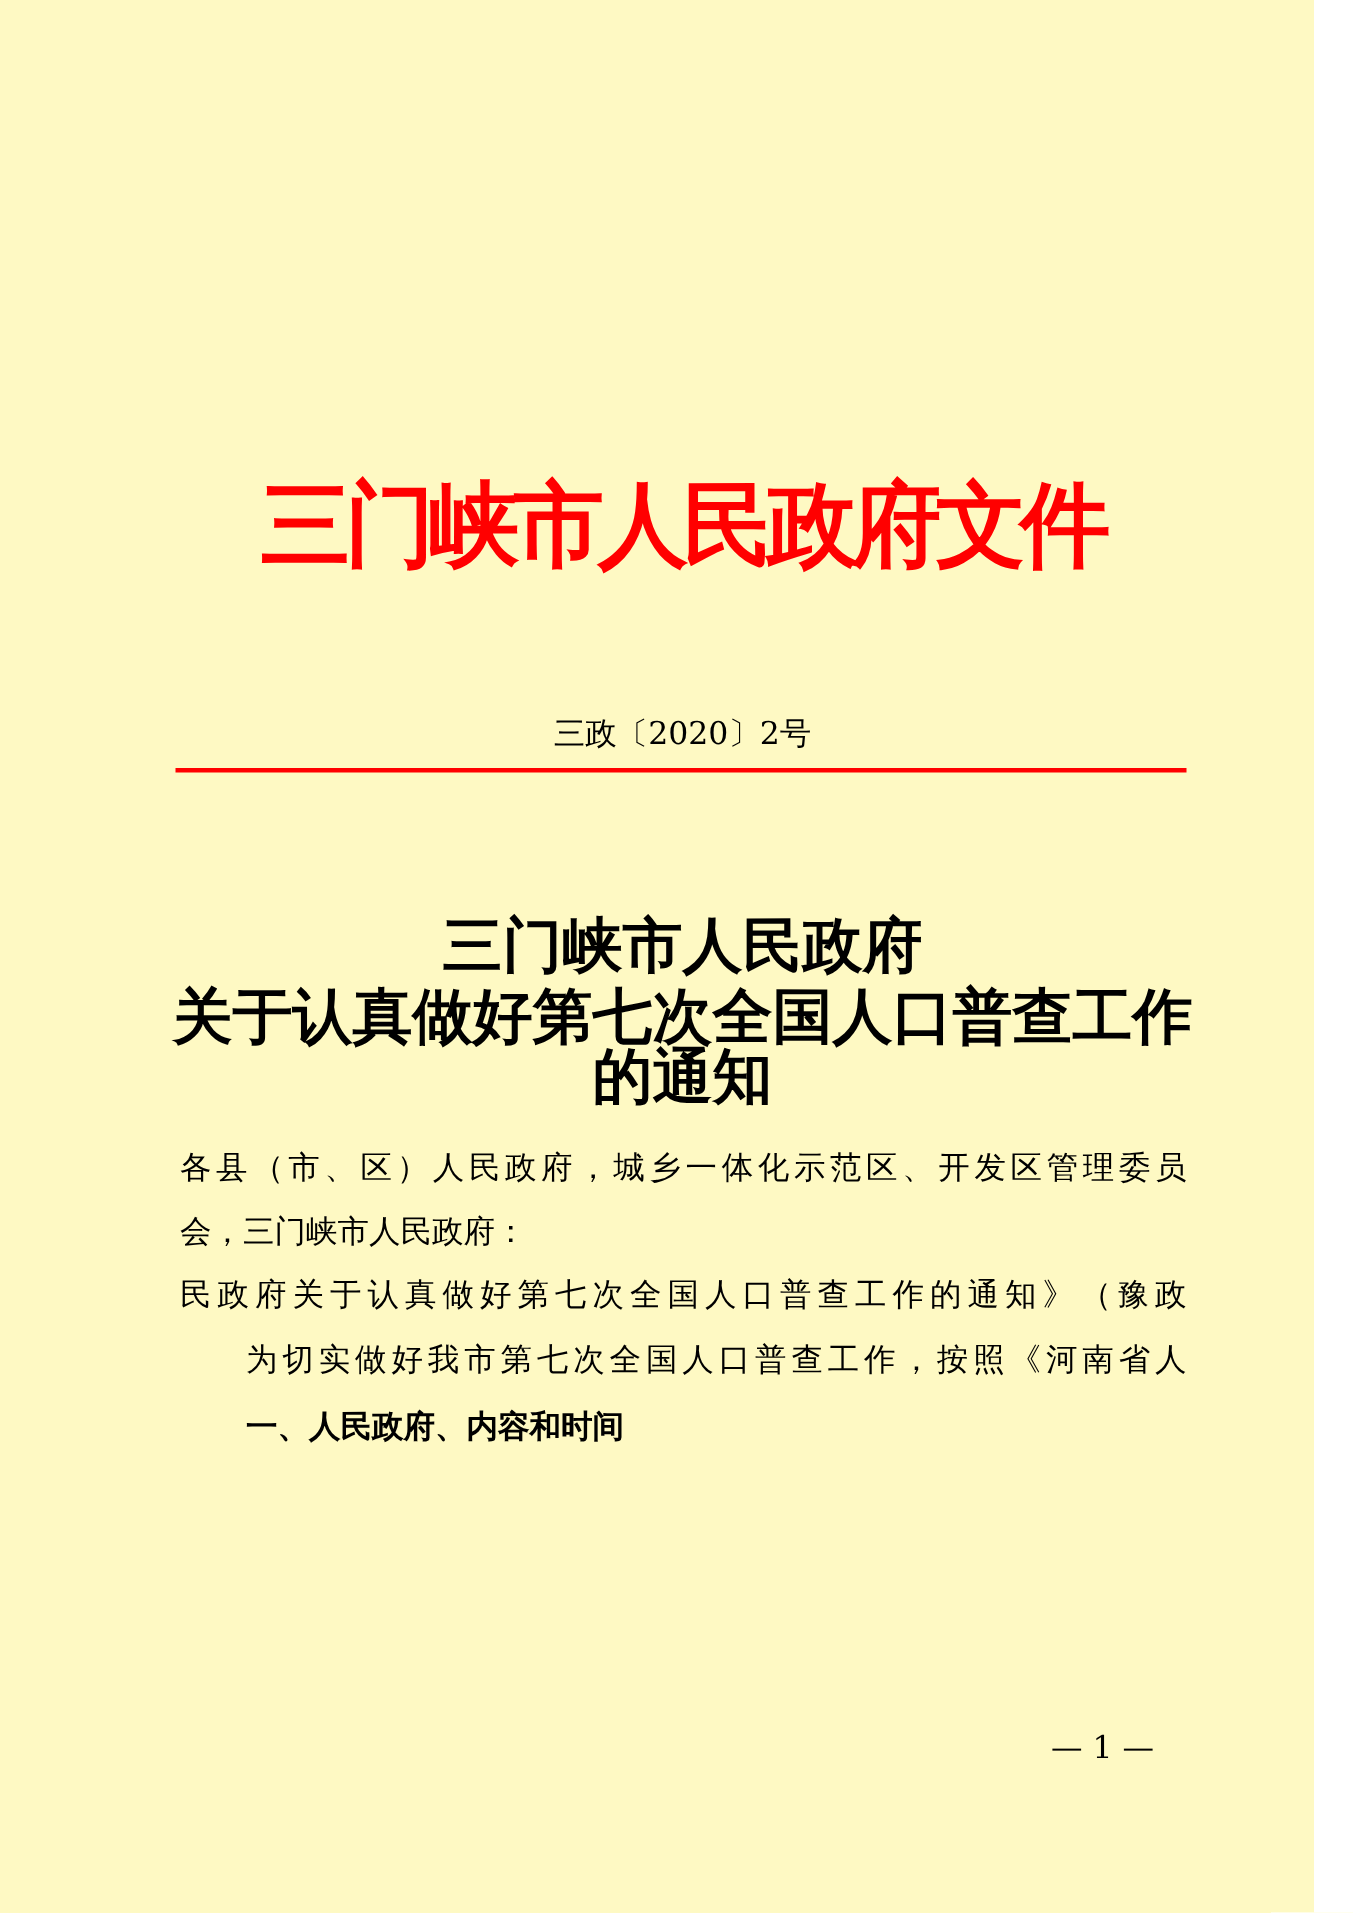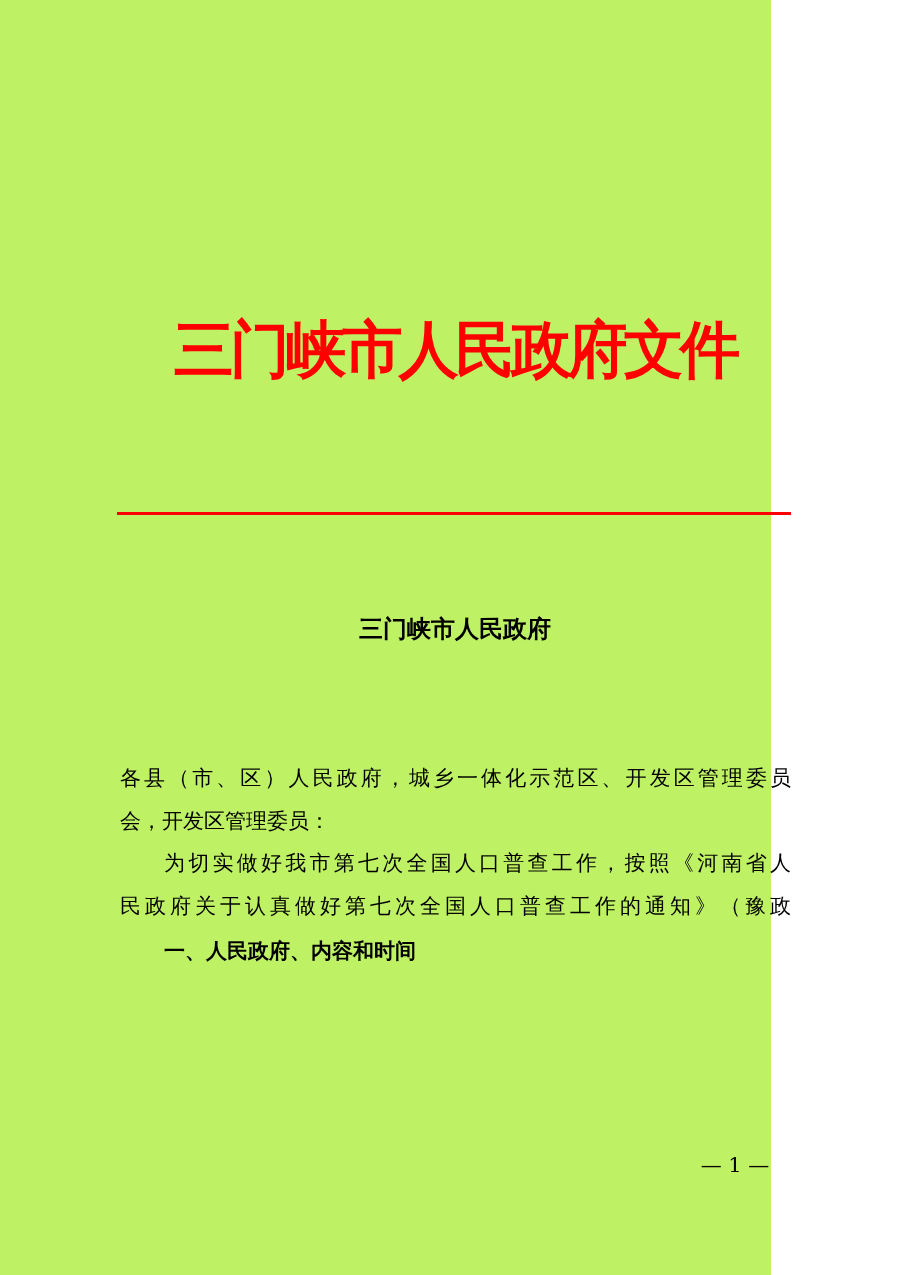--- a/index.html
+++ b/index.html
@@ -1,17 +1,17 @@
 <!DOCTYPE html>
 <html><head>
 <meta charset="utf-8">
 <style>
   html, body { margin: 0; padding: 0; background: #ffffff; }
   body { width: 902px; height: 1275px; position: relative; overflow: hidden; }
-  .page { position: absolute; left: 0; top: 0; width: 771px; height: 1275px; background: #bef264; }
+  .page { position: absolute; left: 0; top: 0; width: 864px; height: 1275px; background: #fef9c3; padding-left: 12px; }
 
   .masthead {
     position: absolute; left: 150px; top: 310px; width: 610px; height: 80px;
     text-align: center; color: #ff0000;
     font-family: "DejaVu Serif", "Liberation Serif", serif;
     font-size: 62px; line-height: 80px; font-weight: bold;
     letter-spacing: -4px;
     transform: scaleX(0.97);
   }
 
@@ -22,22 +22,22 @@
     font-size: 21px; line-height: 30px;
   }
 
   .red-rule {
     position: absolute; left: 117px; top: 512px; width: 674px; height: 3px;
     background: #ff0000;
   }
 
   .title {
     position: absolute; left: 100px; width: 710px; text-align: center; color: #000;
-    font-family: Liberation Mono, monospace;
-    font-size: 24px; font-weight: bold; line-height: 40px;
+    font-family: Liberation Serif, serif;
+    font-size: 40px; font-weight: bold; line-height: 40px;
   }
   .title.l1 { top: 611px; }
   .title.l2 { top: 658px; }
 
   .body-text {
     position: absolute; left: 120px; width: 671px; color: #000;
     font-family: "DejaVu Serif", "Liberation Serif", serif;
     font-size: 21px; line-height: 42.6px;
   }
   .para { margin: 0; text-align: justify; text-align-last: left; }
@@ -55,31 +55,33 @@
     font-family: "DejaVu Serif", "Liberation Serif", serif; font-size: 21px; line-height: 30px; color: #000;
   }
 </style>
 </head>
 <body>
 
 <div class="page">
 
   <div class="masthead">三门峡市人民政府文件</div>
 
+  <div class="doc-number">三政〔2020〕2号</div>
 
   <div class="red-rule"></div>
 
   <div class="title l1">三门峡市人民政府</div>
+  <div class="title l2">关于认真做好第七次全国人口普查工作的通知</div>
 
   <div class="body-text" style="top:757px;">
     <p class="para">
       <span class="line">各县（市、区）人民政府，城乡一体化示范区、开发区管理委员</span>
-      <span class="line last">会，开发区管理委员：</span>
+      <span class="line last">会，三门峡市人民政府：</span>
     </p>
     <p class="para">
+      <span class="line">民政府关于认真做好第七次全国人口普查工作的通知》（豫政</span>
       <span class="line" style="padding-left:44px;">为切实做好我市第七次全国人口普查工作，按照《河南省人</span>
-      <span class="line">民政府关于认真做好第七次全国人口普查工作的通知》（豫政</span>
     </p>
     <p class="heading">一、人民政府、内容和时间</p>
   </div>
 
   <div class="page-number">— 1 —</div>
 </div>
 
 </body></html>

